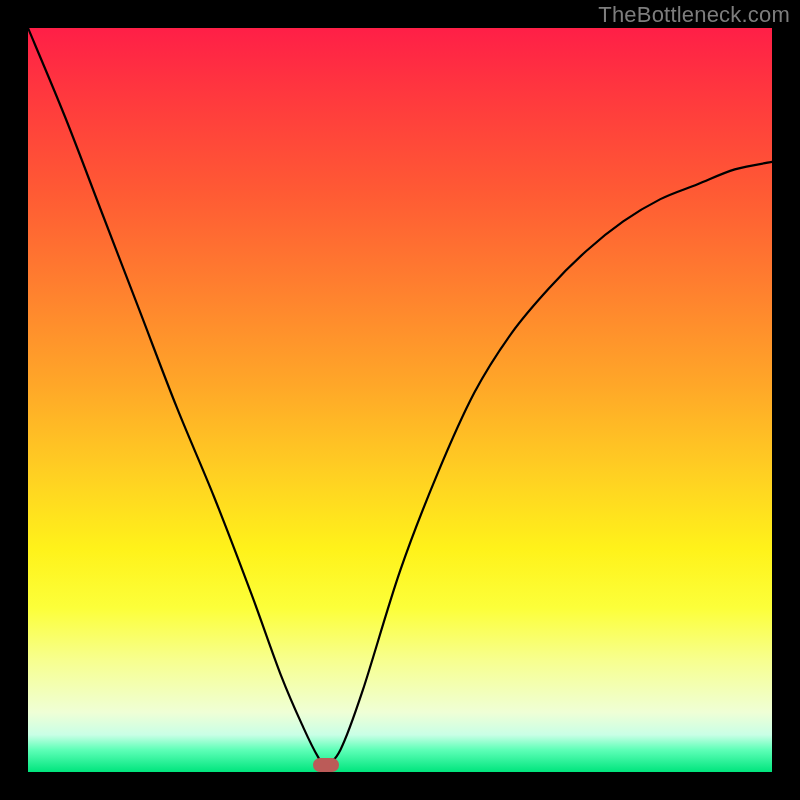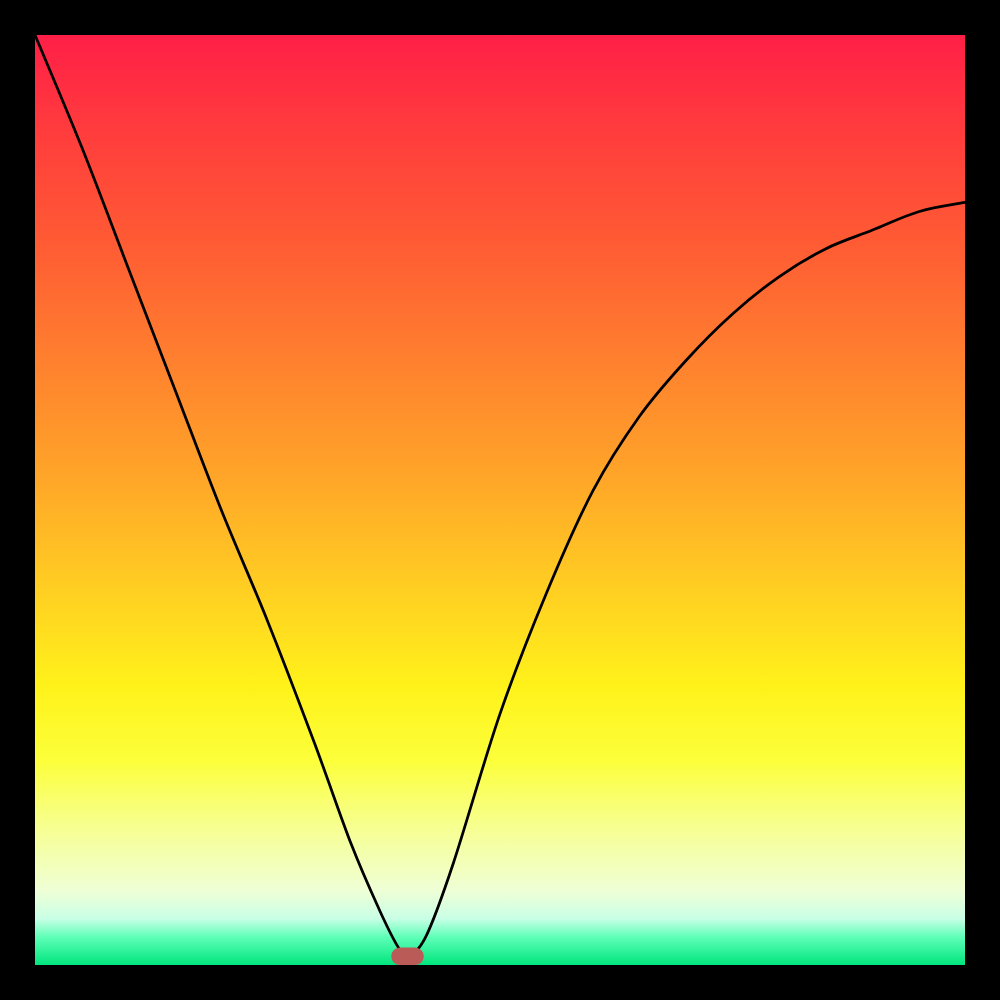--- a/index.html
+++ b/index.html
@@ -78,13 +78,14 @@
   <div class="plot-area">
     <div class="gradient-bg"></div>
 
     <svg class="curve" viewBox="0 0 744 744" preserveAspectRatio="none">
       <path id="curve-path" fill="none" stroke="#000" stroke-width="2.2" stroke-linecap="round" d="M 0.00 0.00 C 6.20 14.88, 24.80 58.28, 37.20 89.28 C 49.60 120.28, 62.00 153.76, 74.40 186.00 C 86.80 218.24, 99.20 250.48, 111.60 282.72 C 124.00 314.96, 136.40 348.44, 148.80 379.44 C 161.20 410.44, 173.60 437.72, 186.00 468.72 C 198.40 499.72, 212.04 535.68, 223.20 565.44 C 234.36 595.20, 244.28 624.96, 252.96 647.28 C 261.64 669.60, 269.08 685.72, 275.28 699.36 C 281.48 713.00, 286.44 722.92, 290.16 729.12 C 293.88 735.32, 293.88 737.80, 297.60 736.56 C 301.32 735.32, 306.28 734.08, 312.48 721.68 C 318.68 709.28, 324.88 691.92, 334.80 662.16 C 344.72 632.40, 359.60 579.08, 372.00 543.12 C 384.40 507.16, 396.80 476.16, 409.20 446.40 C 421.60 416.64, 434.00 388.12, 446.40 364.56 C 458.80 341.00, 471.20 322.40, 483.60 305.04 C 496.00 287.68, 508.40 274.04, 520.80 260.40 C 533.20 246.76, 545.60 234.36, 558.00 223.20 C 570.40 212.04, 582.80 202.12, 595.20 193.44 C 607.60 184.76, 620.00 177.32, 632.40 171.12 C 644.80 164.92, 657.20 161.20, 669.60 156.24 C 682.00 151.28, 694.40 145.08, 706.80 141.36 C 719.20 137.64, 737.80 135.16, 744.00 133.92"></path>
     </svg>
 
     <div id="min-marker" class="marker" style="left: 297.6px; top: 736.56px; background: rgb(187, 91, 88);"></div>
   </div>
 
+  <div class="watermark">TheBottleneck.com</div>
 </div>
 
 </body></html>

